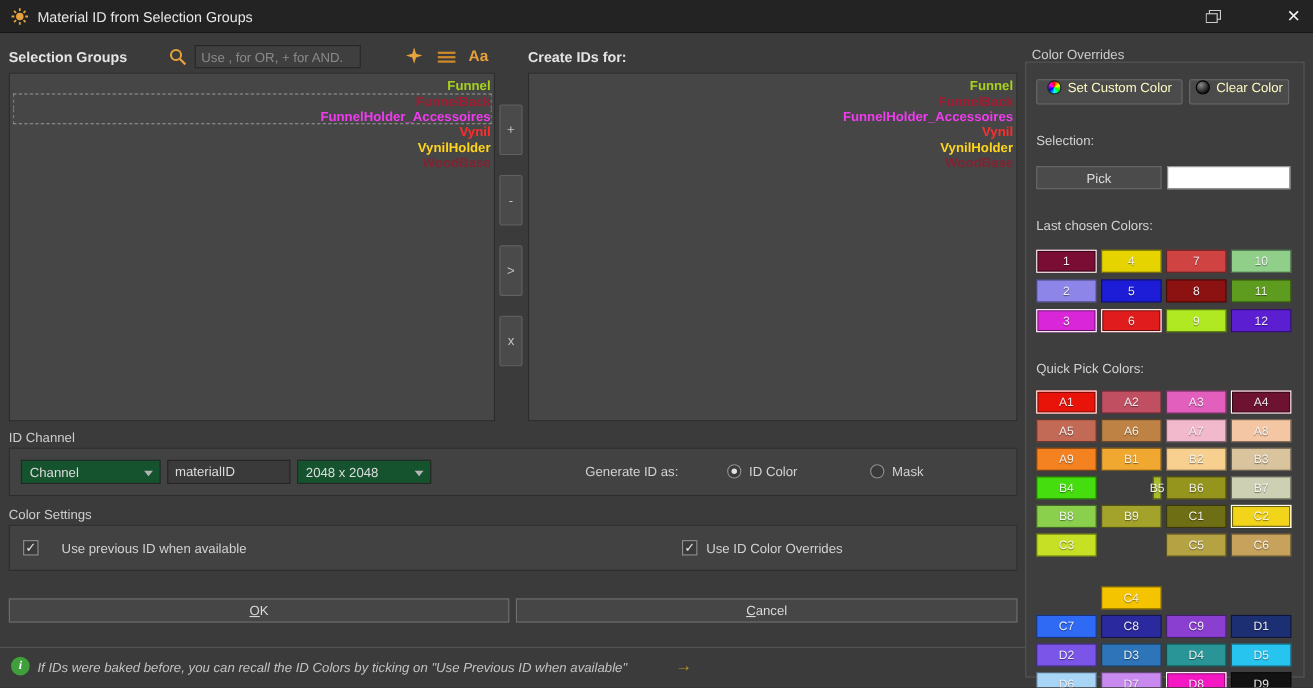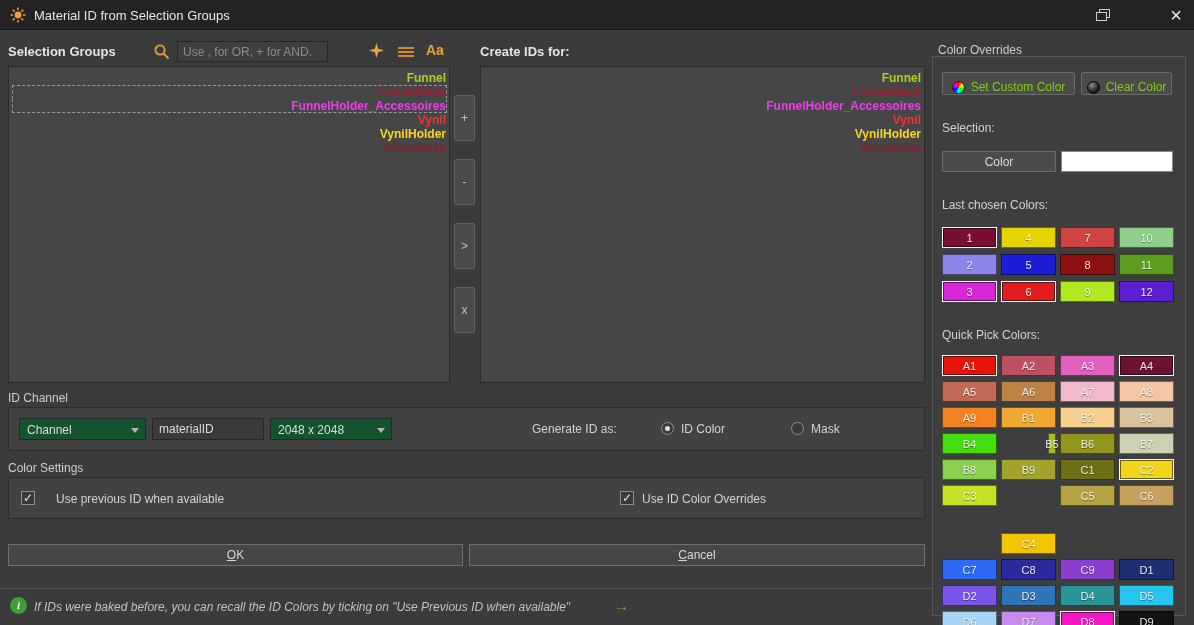--- a/index.html
+++ b/index.html
@@ -61,21 +61,21 @@
 
   
   .status-sep { position:absolute; left:0; top:588px; width:932px; height:1px; background:#555; }
   .info-icon { position:absolute; left:10px; top:597px; width:17px; height:17px; border-radius:50%; background:#3f9f3a; color:#fff; font-size:11px; font-style:italic; font-weight:700; font-family:"Liberation Serif",serif; text-align:center; line-height:17px; }
   .status-text { position:absolute; left:34px; top:600px; font-size:12px; font-style:italic; color:#c2c2c2; }
   .status-arrow { position:absolute; left:614px; top:597px; font-size:15px; font-weight:700; color:#b1962b; font-style:normal; }
 
   
   #overrides-box { position:absolute; left:932px; top:56px; width:254px; height:560px; background:#3e3e3e; border:1px solid #565656; }
   #overrides-header { left:938px; top:43px; }
-  .ov-btn { position:absolute; display:flex; align-items:flex-end; gap:6px; justify-content:center; background:#4b4b4b; border:1px solid #6a6a6a; border-radius:2px; color:#84cc16; font-size:12px; cursor:pointer; font-family:"Liberation Sans",sans-serif; }
+  .ov-btn { position:absolute; display:flex; align-items:flex-start; gap:6px; justify-content:center; background:#4b4b4b; border:1px solid #6a6a6a; border-radius:2px; color:#fef9c3; font-size:12px; cursor:pointer; font-family:"Liberation Sans",sans-serif; }
   #set-custom-btn { left:9px; top:15px; width:133px; height:23px; }
   #clear-color-btn { left:148px; top:15px; width:91px; height:23px; }
   .wheel-icon { width:13px; height:13px; border-radius:50%; background:conic-gradient(#f00,#ff0,#0f0,#0ff,#00f,#f0f,#f00); border:1px solid #222; }
   .sphere-icon { width:13px; height:13px; border-radius:50%; background:radial-gradient(circle at 35% 30%, #8a8a8a, #151515 70%); border:1px solid #000; }
   .ov-label { position:absolute; font-size:12px; color:#d2d2d2; }
   #pick-btn { position:absolute; left:9px; top:94px; width:114px; height:21px; background:#4b4b4b; border:1px solid #6a6a6a; color:#ddd; font-size:12px; cursor:pointer; font-family:"Liberation Sans",sans-serif; }
   #selection-swatch { position:absolute; left:128px; top:94px; width:112px; height:21px; border:1px solid #888; cursor:pointer; }
   .swatch-grid { position:absolute; display:grid; grid-template-columns:repeat(4,55px); }
   #last-grid { left:9px; top:170px; gap:6px 4px; }
   #quick-grid { left:9px; top:298px; gap:5px 4px; }
@@ -189,21 +189,21 @@
   <div id="overrides-box">
     <button class="ov-btn" id="set-custom-btn">
       <span class="wheel-icon"></span>
       <span>Set Custom Color</span>
     </button>
     <button class="ov-btn" id="clear-color-btn">
       <span class="sphere-icon"></span>
       <span>Clear Color</span>
     </button>
     <span class="ov-label" style="left:9px; top:64px;">Selection:</span>
-    <button id="pick-btn">Color</button>
+    <button id="pick-btn">Pick</button>
     <div id="selection-swatch" style="background: rgb(255, 255, 255);"></div>
     <span class="ov-label" style="left:9px; top:141px;">Last chosen Colors:</span>
     <div class="swatch-grid" id="last-grid">
         <div class="swatch picked" style="background: rgb(122, 13, 52);">1</div>
         <div class="swatch" style="background: rgb(229, 212, 0);">4</div>
         <div class="swatch" style="background: rgb(208, 67, 67);">7</div>
         <div class="swatch" style="background: rgb(143, 207, 138);">10</div>
         <div class="swatch" style="background: rgb(141, 133, 232);">2</div>
         <div class="swatch" style="background: rgb(29, 29, 216);">5</div>
         <div class="swatch" style="background: rgb(140, 17, 17);">8</div>

